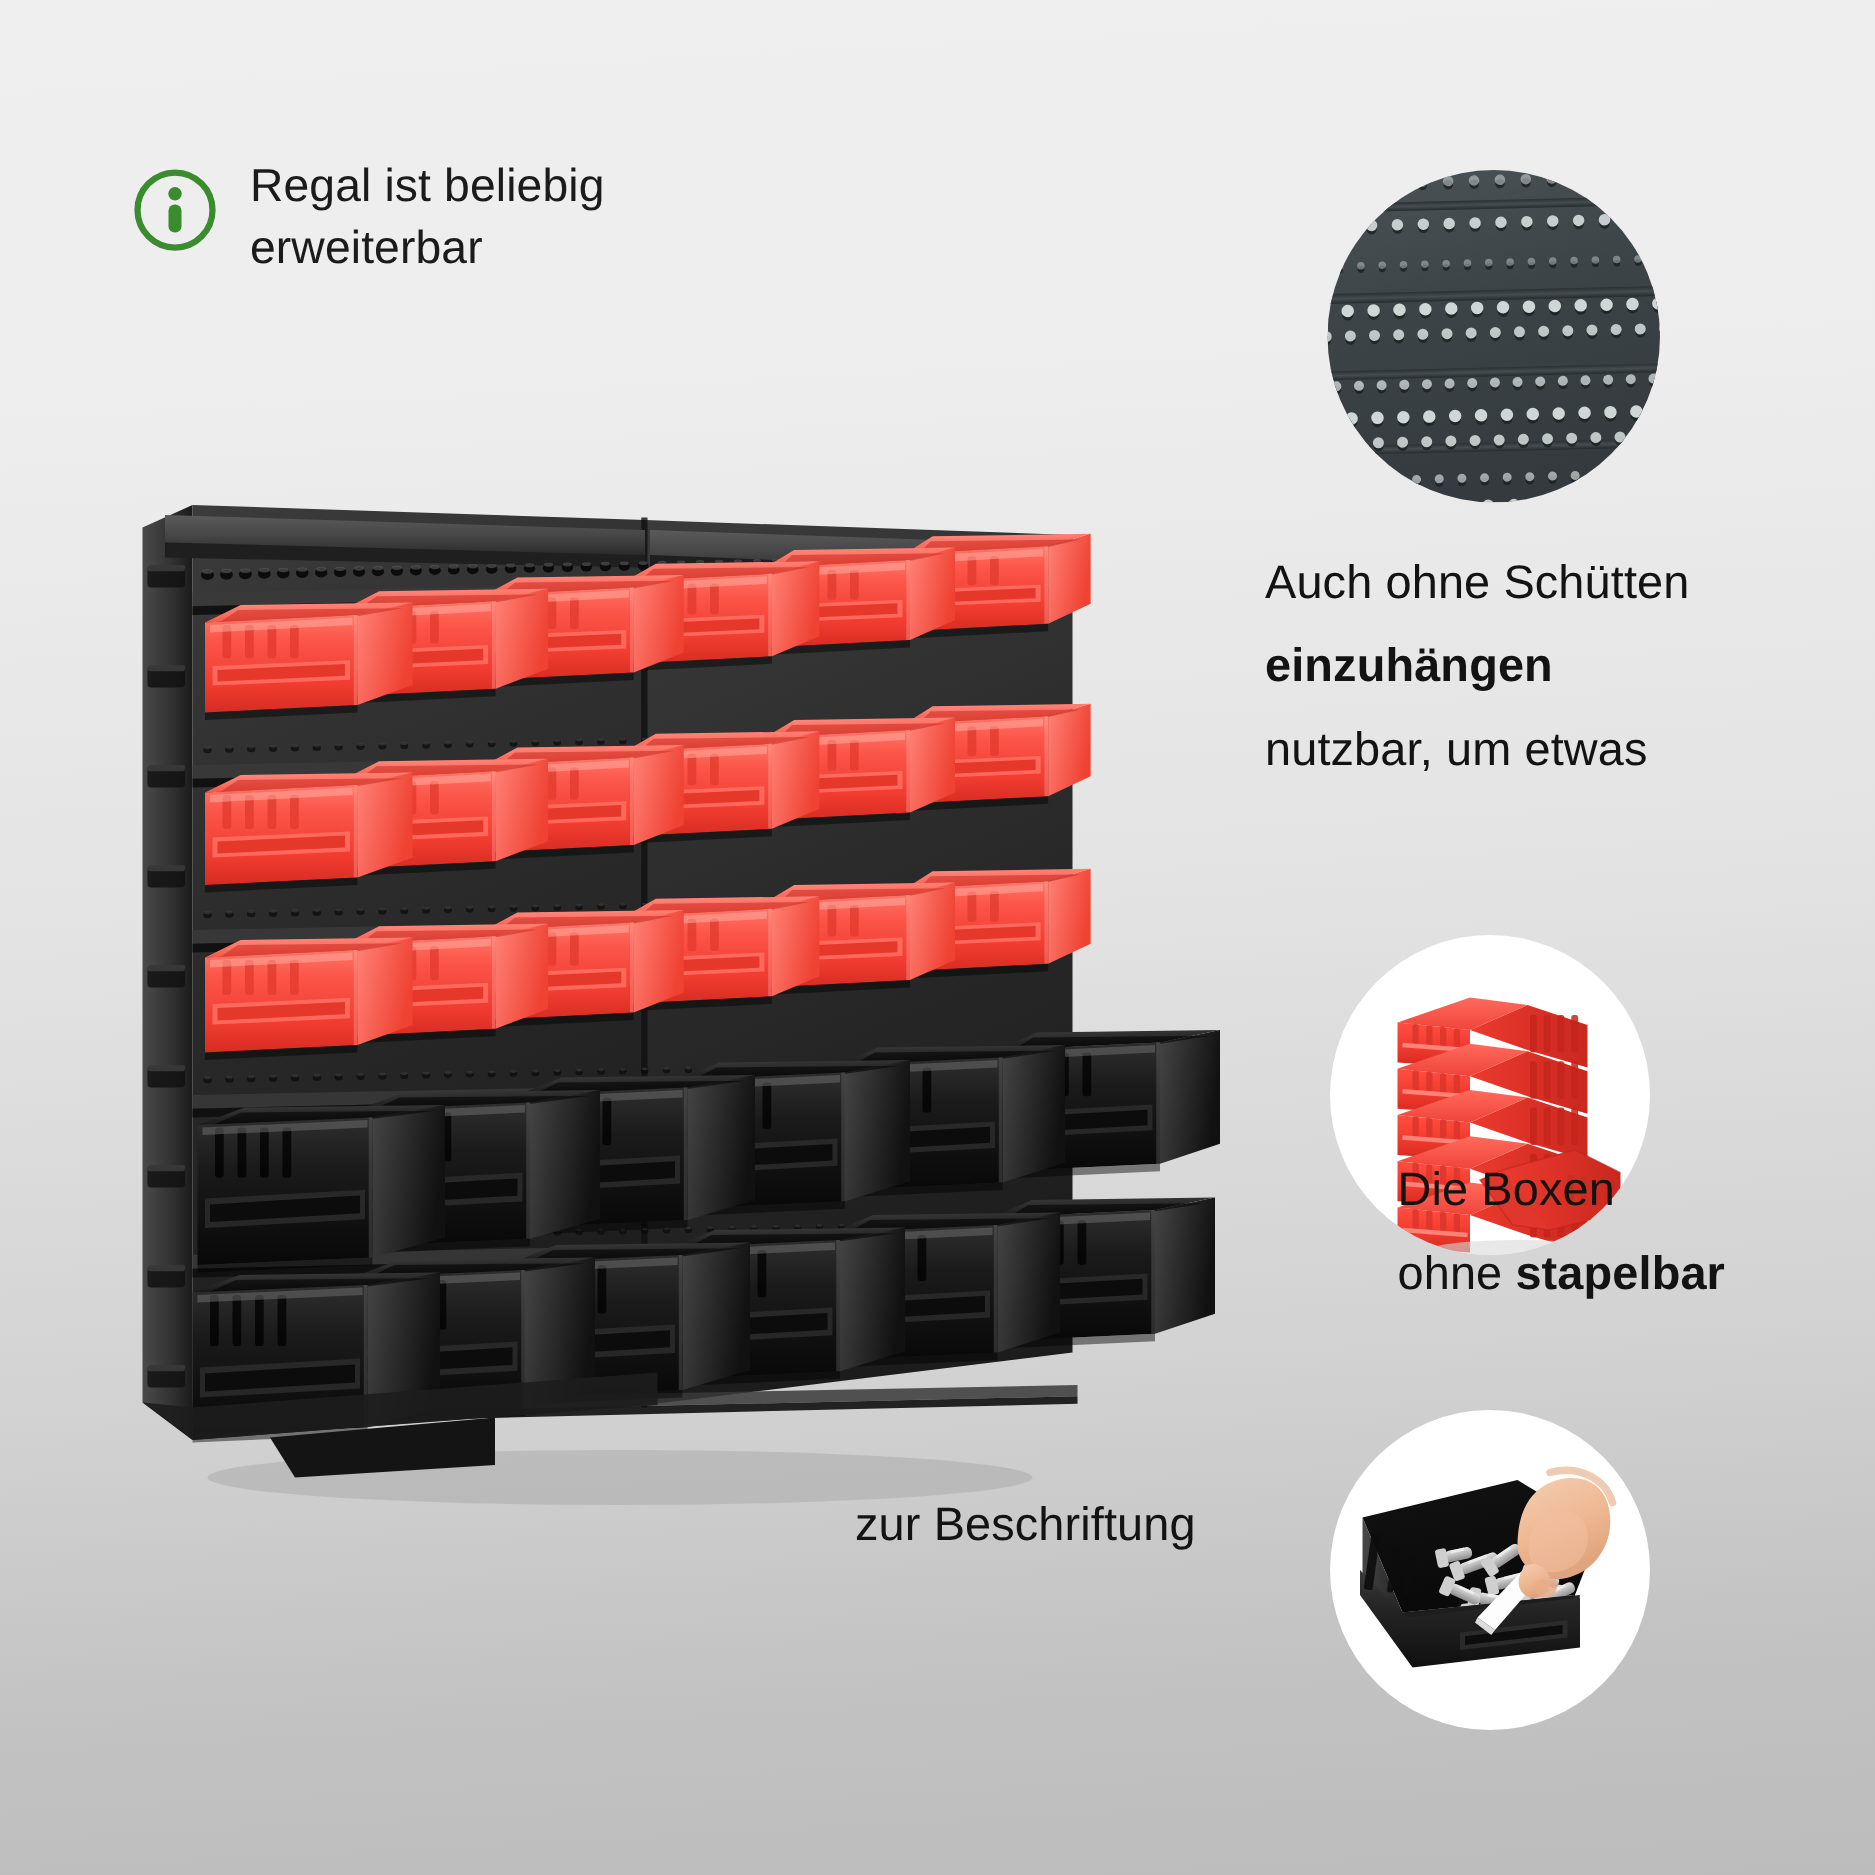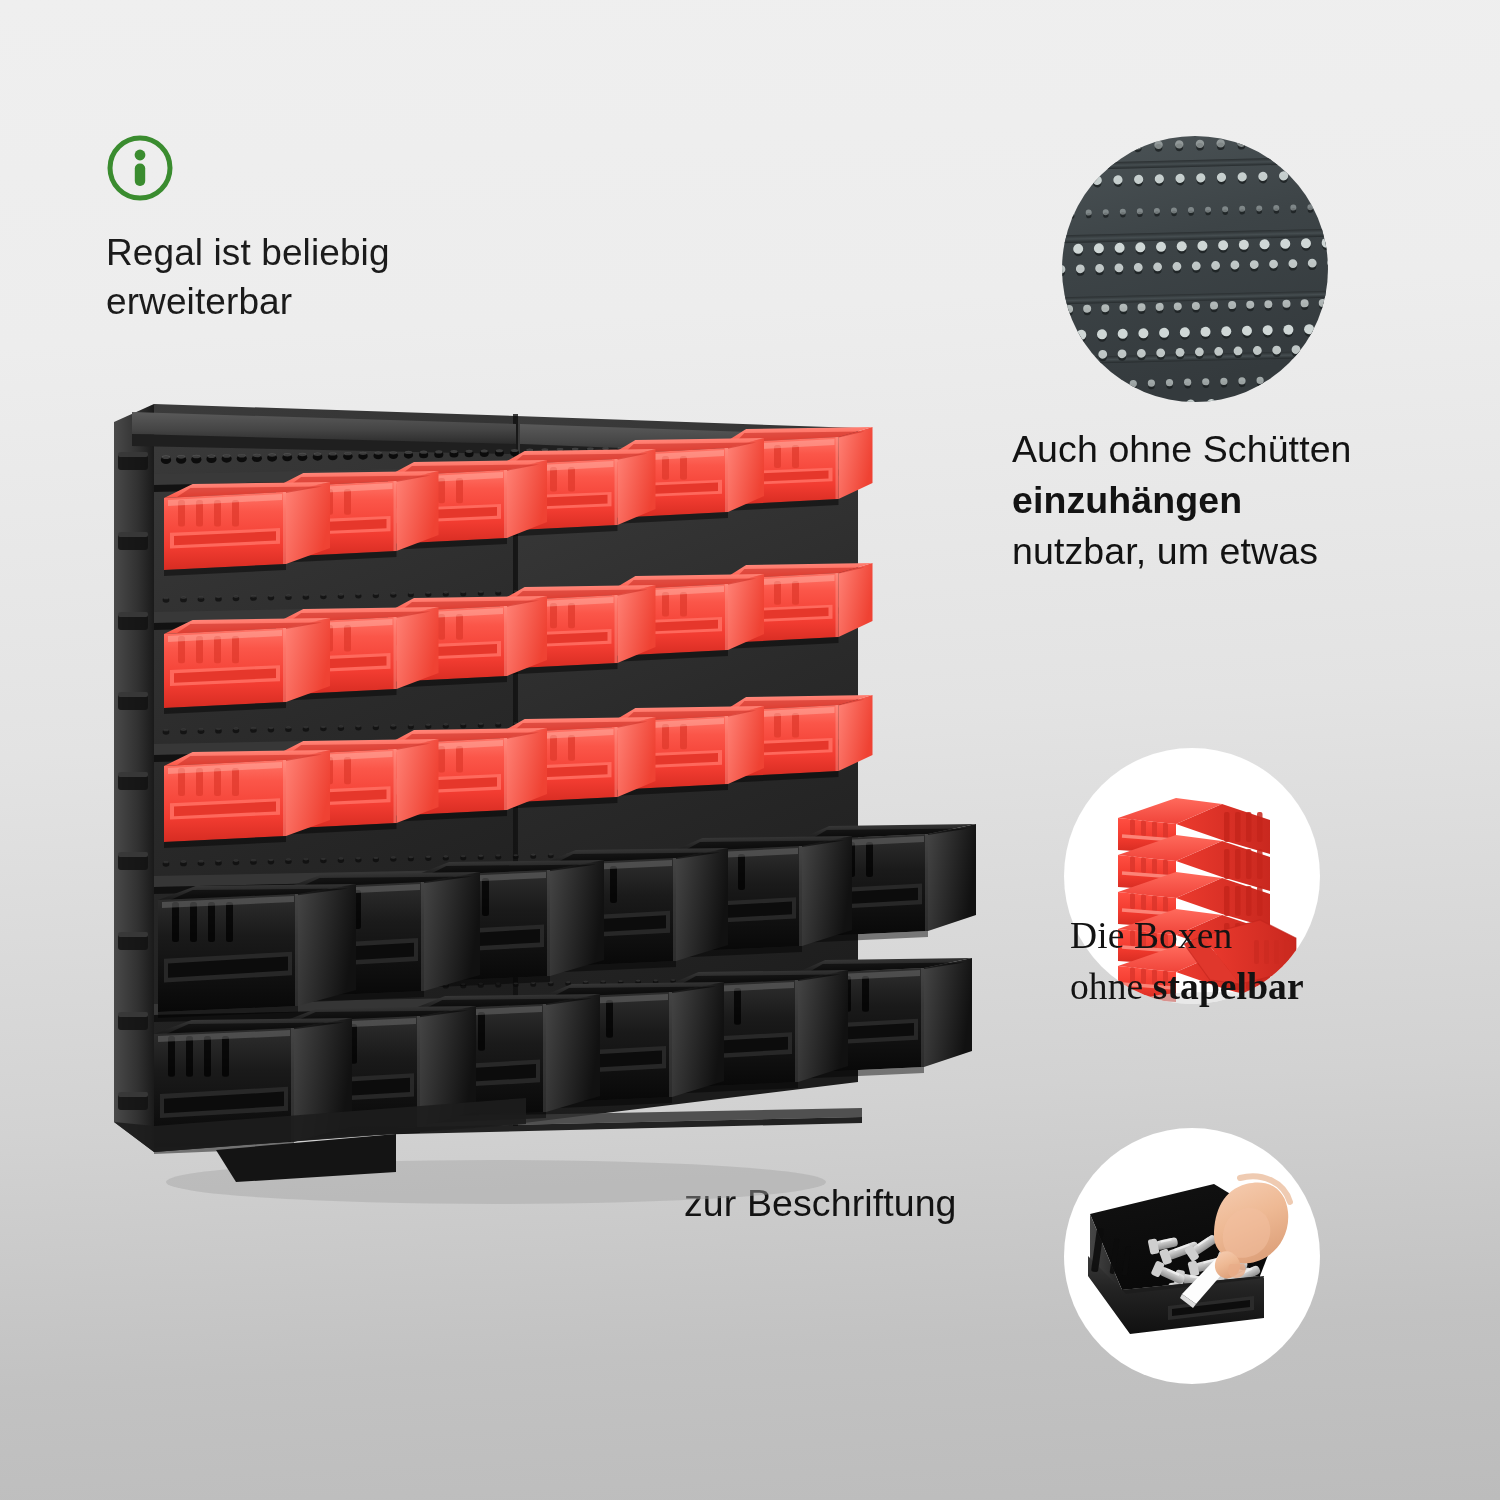--- a/index.html
+++ b/index.html
@@ -19,45 +19,44 @@
 
   .stage { position: absolute; inset: 0; }
 
   
   .info-callout {
     position: absolute;
     left: 106px; top: 124px;
     display: flex;
     align-items: flex-start;
     gap: 26px;
-    flex-direction: column;
   }
   .info-icon { width: 68px; height: 68px; flex: 0 0 68px; margin-top: 10px; }
   .info-callout .txt {
     font-size: 37px;
     line-height: 1.33;
     color: #1b1b1b;
     letter-spacing: .1px;
     white-space: pre-line;
     font-weight: 400;
   }
 
   
   .caption {
     position: absolute;
     color: #131313;
     font-size: 37.5px;
     line-height: 1.36;
     letter-spacing: .1px;
   }
   .caption .b { font-weight: 700; }
-  .caption .ln { display: block; white-space: pre; }
+  .caption .ln { display: block; white-space: pre; margin-top: 16px; }
 
   #caption-hang  { left: 1012px; top: 424px; }
-  #caption-stack { left: 1070px; top: 910px; font-family: Liberation Serif, serif; }
+  #caption-stack { left: 1118px; top: 910px; }
   #caption-label { left: 684px;  top: 1178px; }
 
   
   .inset {
     position: absolute;
     border-radius: 50%;
     overflow: hidden;
   }
   #inset-pegboard { left: 1062px; top: 136px; width: 266px; height: 266px; }
   #inset-stack    { left: 1064px; top: 748px; width: 256px; height: 256px; background: #fff; }

